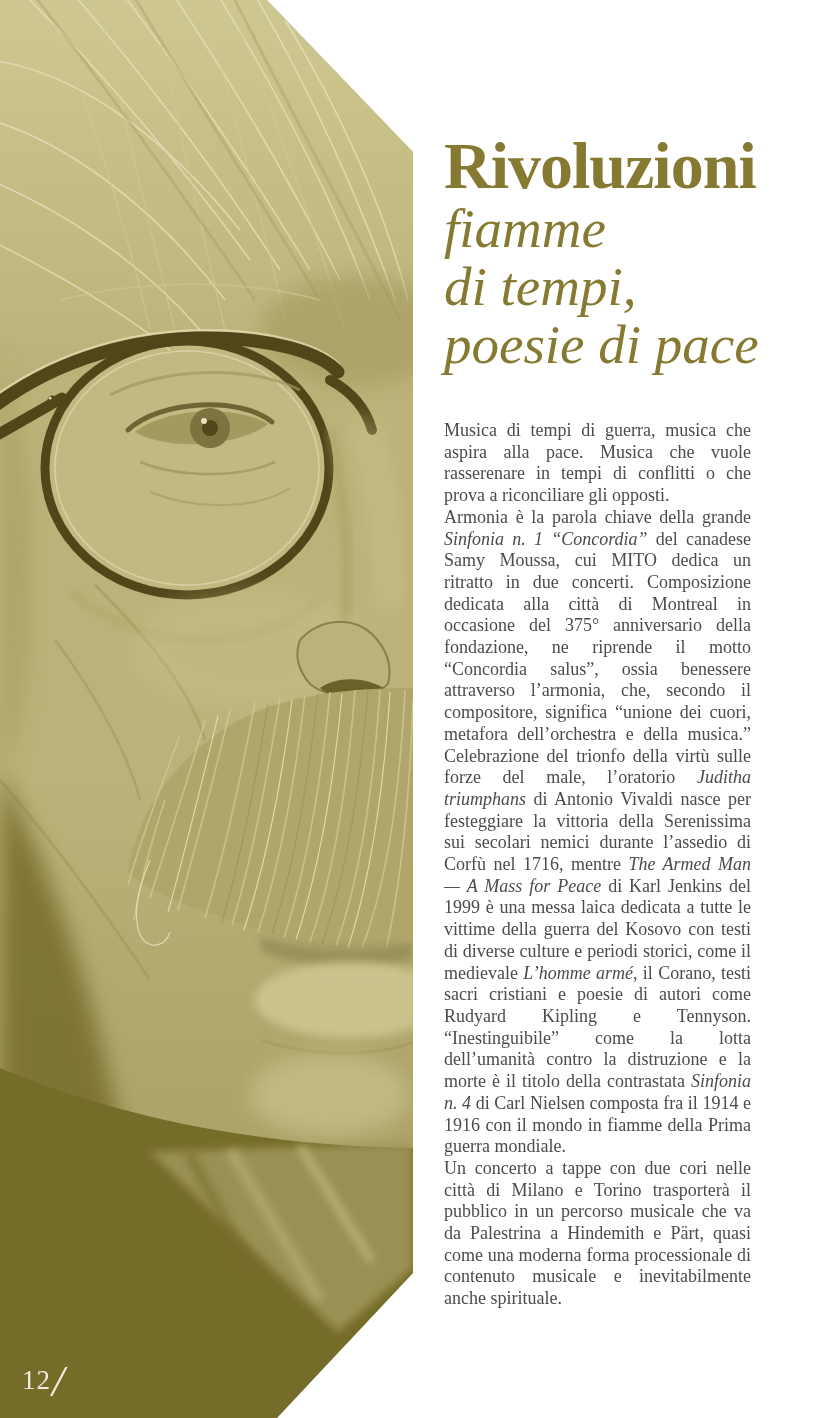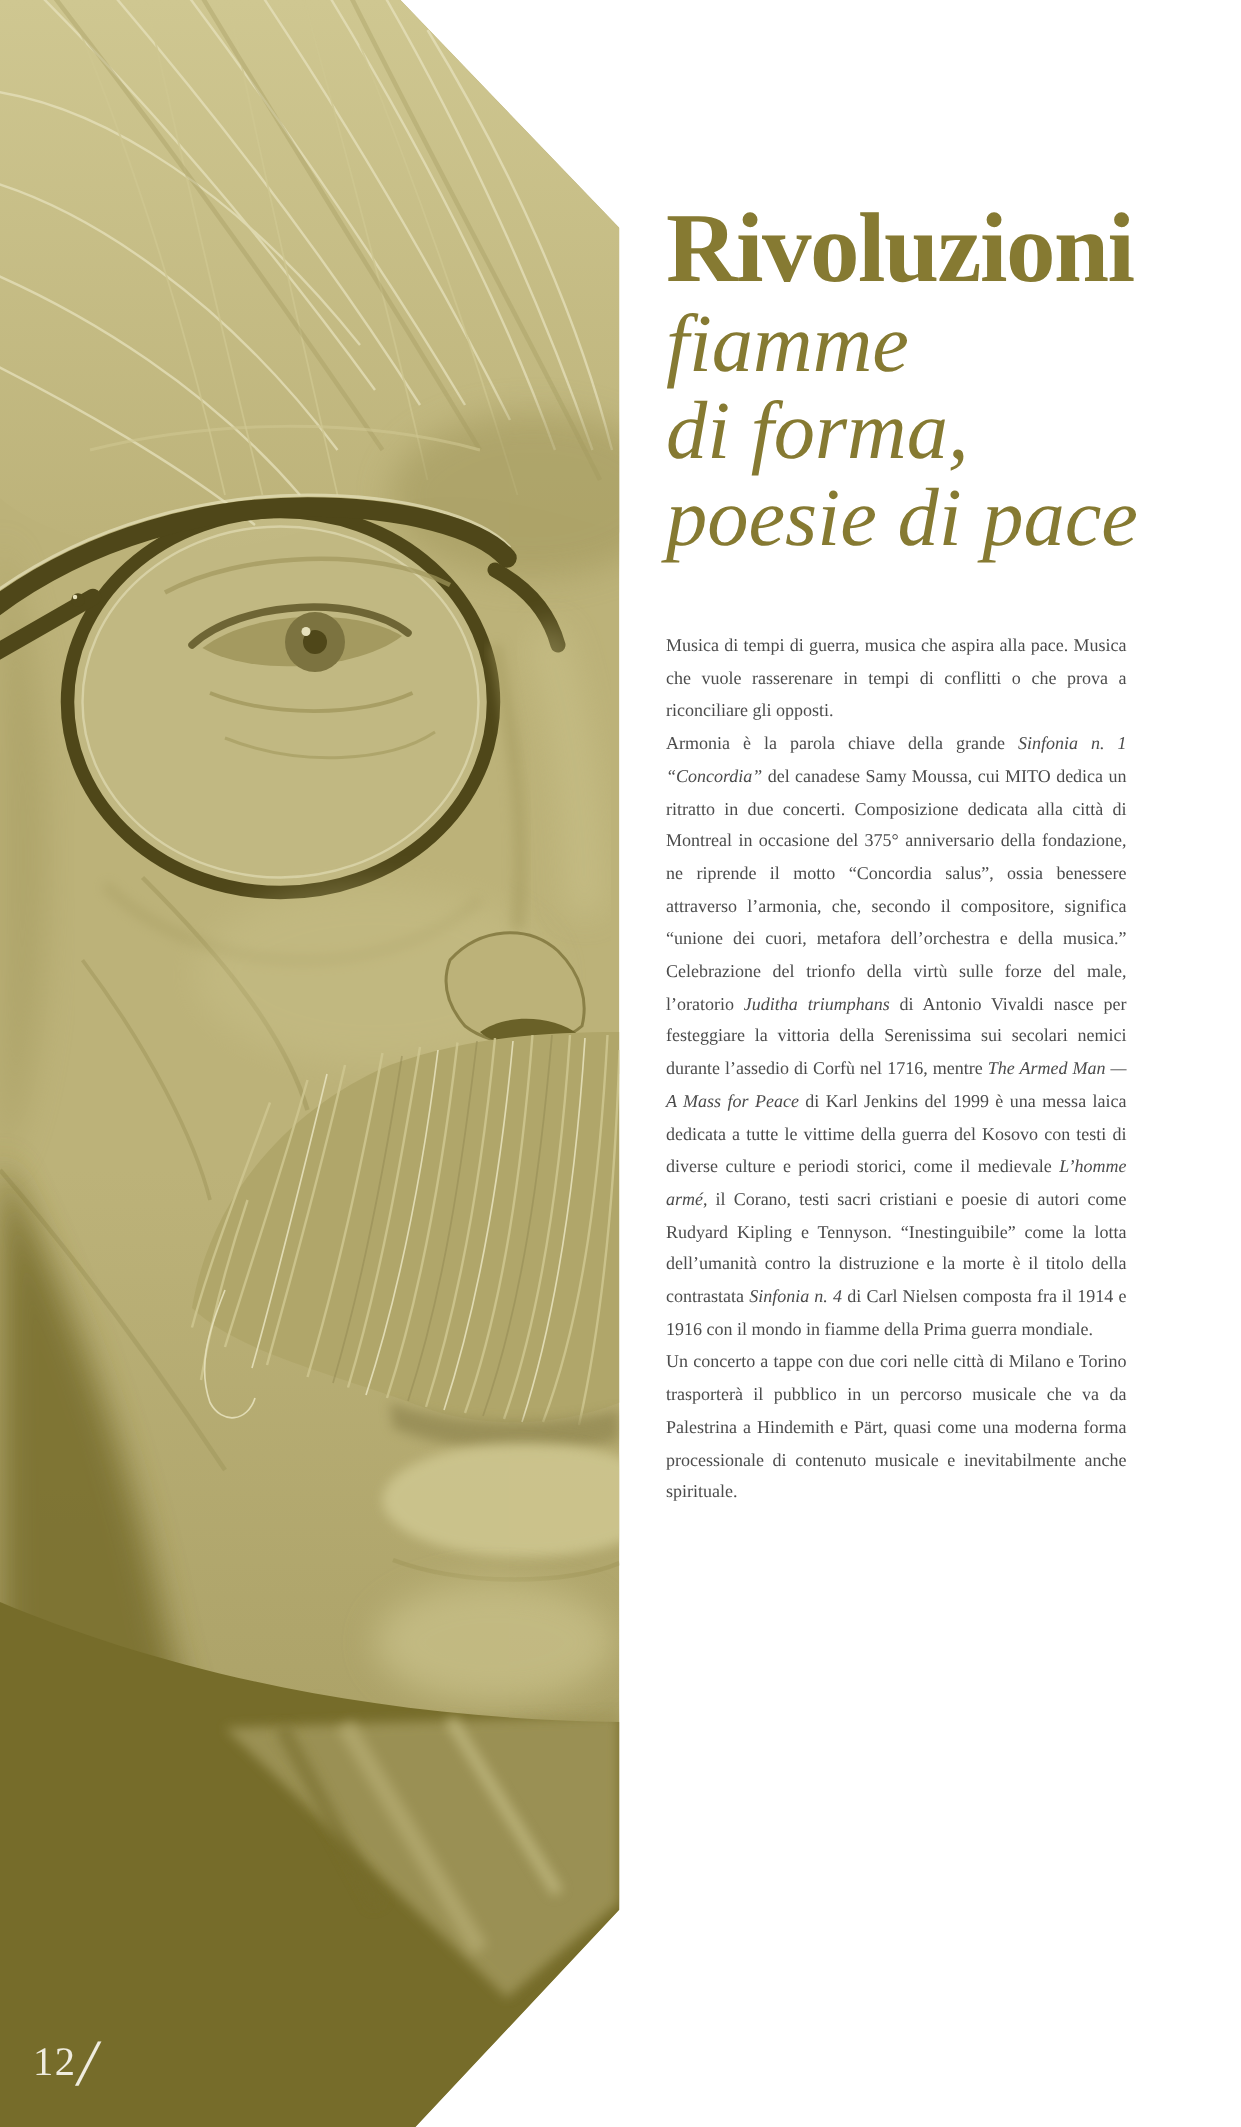--- a/index.html
+++ b/index.html
@@ -14,28 +14,28 @@
     font-size:66px; line-height:66px; font-weight:bold; letter-spacing:-1px;
     color:var(--accent-olive,#867a32); white-space:nowrap;
   }
   .subtitle {
     position:absolute; left:444px; top:200px;
     font-size:55px; line-height:58px; font-style:italic;
     color:var(--accent-olive,#867a32); white-space:nowrap;
   }
   .body {
     position:absolute; left:444px; top:420px; width:307px;
-    font-size:12px; line-height:21.7px; text-align:justify;
+    font-size:18px; line-height:21.7px; text-align:justify;
     color:var(--body-text,#4b4b4b);
   }
   .body p { margin:0; }
   .body em { font-style:italic; }
   .pagenum {
     position:absolute; left:22px; top:1360px;
-    font-size:27px; line-height:28px;
+    font-size:27px; line-height:40px;
     color:var(--page-number,#efecdf); letter-spacing:1px;
   }
   .pagenum .slash {
     font-size:44px; font-style:italic; vertical-align:-7px; margin-left:1px;
     font-weight:normal;
   }
 </style>
 </head>
 <body>
 
@@ -188,21 +188,21 @@
           <path d="M300,1146 L372,1262" stroke="var(--photo-light,#cfc791)" stroke-width="8"></path>
           <path d="M188,1152 L252,1270" stroke="var(--photo-dark,#766c2a)" stroke-width="10"></path>
         </g>
       </g>
     </g>
   </svg>
 
   <h1 class="title">Rivoluzioni</h1>
   <div class="subtitle">
     <div>fiamme</div>
-    <div>di forma,</div>
+    <div>di tempi,</div>
     <div>poesie di pace</div>
   </div>
 
   <div class="body">
       <p><span>Musica di tempi di guerra, musica che aspira alla pace. Musica che vuole rasserenare in tempi di conflitti o che prova a riconciliare gli opposti.</span></p>
       <p><span>Armonia è la parola chiave della grande </span><em>Sinfonia n. 1 “Concordia”</em><span> del canadese Samy Moussa, cui MITO dedica un ritratto in due concerti. Composizione dedicata alla città di Montreal in occasione del 375° anniversario della fondazione, ne riprende il motto “Concordia salus”, ossia benessere attraverso l’armonia, che, secondo il compositore, significa “unione dei cuori, metafora dell’orchestra e della musica.” Celebrazione del trionfo della virtù sulle forze del male, l’oratorio </span><em>Juditha triumphans</em><span> di Antonio Vivaldi nasce per festeggiare la vittoria della Serenissima sui secolari nemici durante l’assedio di Corfù nel 1716, mentre </span><em>The Armed Man — A Mass for Peace</em><span> di Karl Jenkins del 1999 è una messa laica dedicata a tutte le vittime della guerra del Kosovo con testi di diverse culture e periodi storici, come il medievale </span><em>L’homme armé</em><span>, il Corano, testi sacri cristiani e poesie di autori come Rudyard Kipling e Tennyson. “Inestinguibile” come la lotta dell’umanità contro la distruzione e la morte è il titolo della contrastata </span><em>Sinfonia n. 4</em><span> di Carl Nielsen composta fra il 1914 e 1916 con il mondo in fiamme della Prima guerra mondiale.</span></p>
       <p><span>Un concerto a tappe con due cori nelle città di Milano e Torino trasporterà il pubblico in un percorso musicale che va da Palestrina a Hindemith e Pärt, quasi come una moderna forma processionale di contenuto musicale e inevitabilmente anche spirituale.</span></p>
     </div>
 
   <div class="pagenum">

